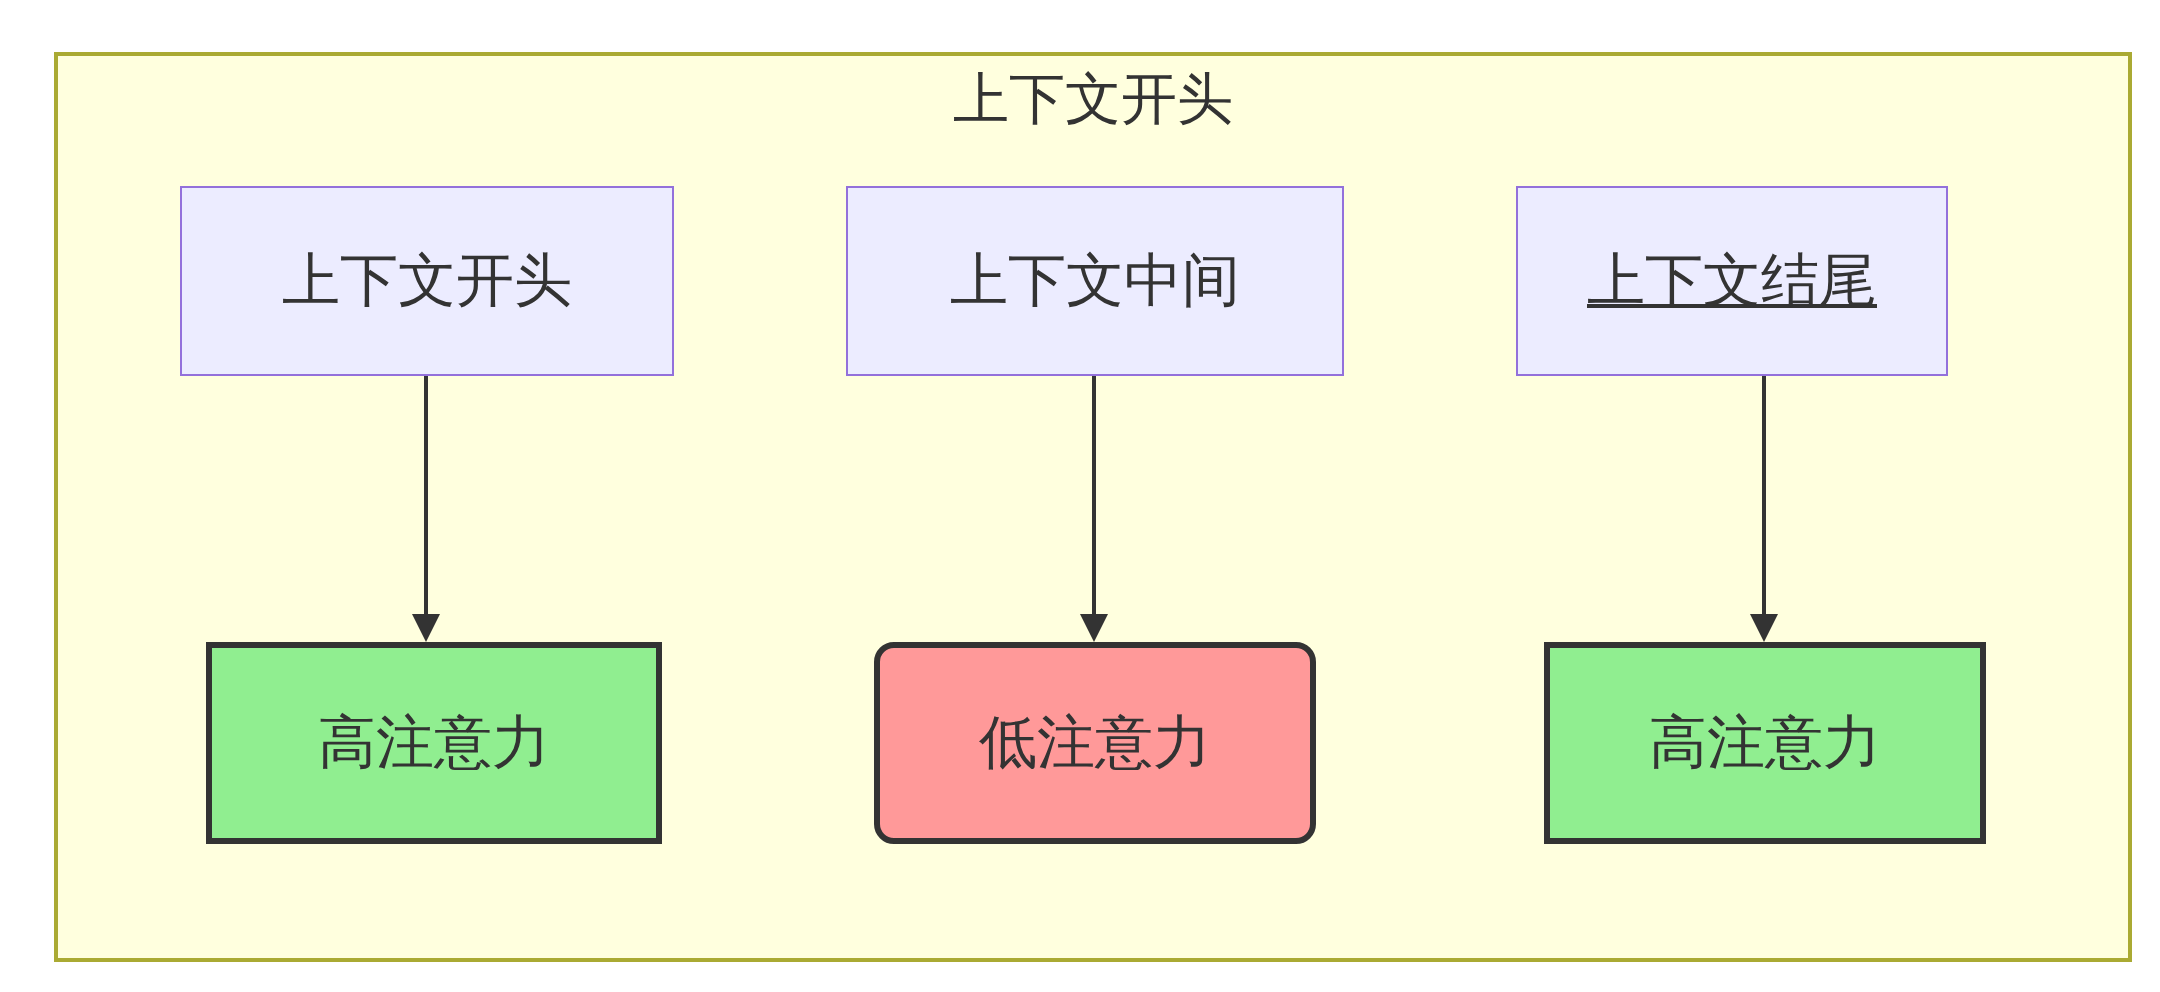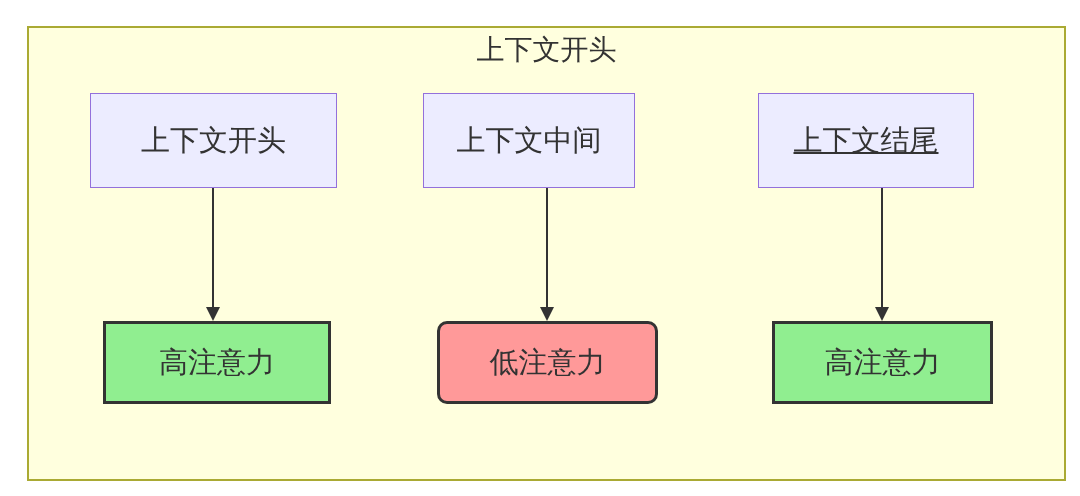--- a/index.html
+++ b/index.html
@@ -52,27 +52,27 @@
   .node-context {
     background: var(--context-fill, #ececff);
     border: 1.5px solid var(--context-border, #9370db);
     top: 93px;
     height: 95px;
     text-align: center;
   }
   .node-attention {
     border: 3px solid var(--attention-border, #333333);
     top: 321px;
-    height: 83px;
+    height: 101px;
   }
   .node-high { background: var(--high-attention-fill, #90ee90); }
   .node-low  { background: var(--low-attention-fill, #ff9999); border-radius: 10px; }
 
   #n-top-1 { left: 90px;  width: 247px; }
-  #n-top-2 { left: 423px; width: 212px; }
+  #n-top-2 { left: 423px; width: 249px; }
   #n-top-3 { left: 758px; width: 216px; text-decoration: underline; }
   #n-bot-1 { left: 103px; width: 228px; }
   #n-bot-2 { left: 437px; width: 221px; }
   #n-bot-3 { left: 772px; width: 221px; }
 
   .arrows {
     position: absolute;
     left: 0;
     top: 0;
     width: 1080px;

